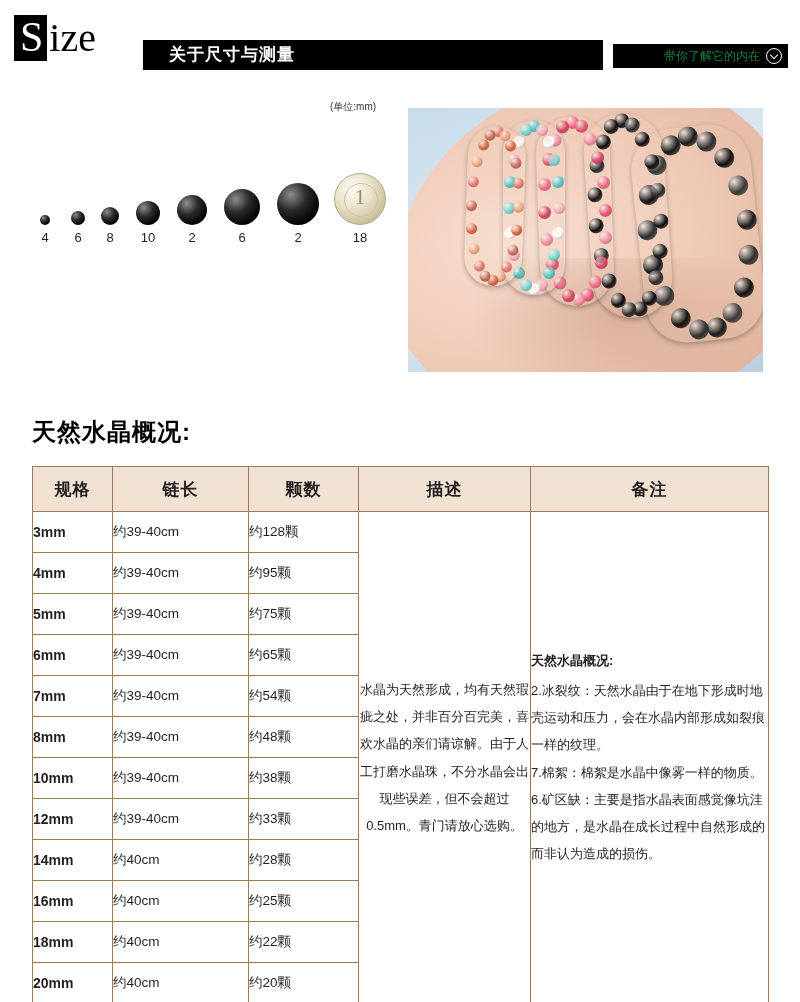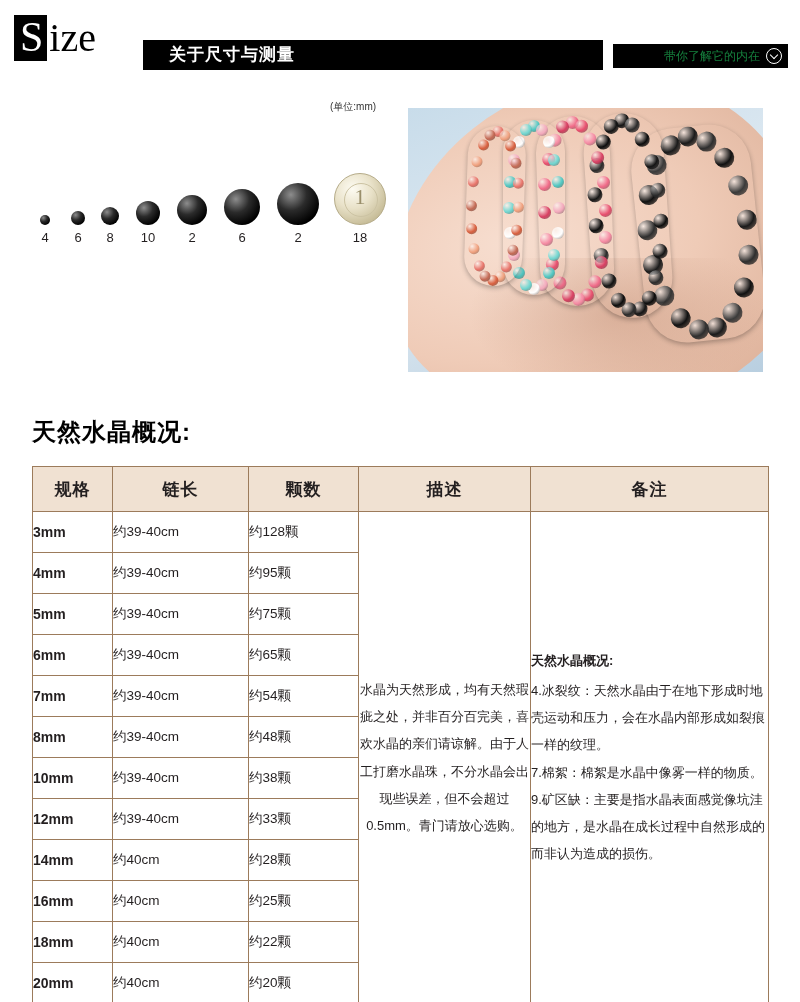--- a/index.html
+++ b/index.html
@@ -483,23 +483,23 @@
       </tr>
     </thead>
     <tbody id="spec-body">
         <tr>
           <td class="c-spec">3mm</td>
           <td class="c-len">约39-40cm</td>
           <td class="c-cnt">约128颗</td>
           <td class="c-desc" rowspan="12">水晶为天然形成，均有天然瑕疵之处，并非百分百完美，喜欢水晶的亲们请谅解。由于人工打磨水晶珠，不分水晶会出现些误差，但不会超过0.5mm。青门请放心选购。</td>
           <td class="c-note" rowspan="12">
             <span class="note-title">天然水晶概况:</span>
-            <div>4.冰裂纹：天然水晶由于在地下形成时地壳运动和压力，会在水晶内部形成如裂痕一样的纹理。</div>
+            <div>2.冰裂纹：天然水晶由于在地下形成时地壳运动和压力，会在水晶内部形成如裂痕一样的纹理。</div>
             <div>7.棉絮：棉絮是水晶中像雾一样的物质。</div>
-            <div>9.矿区缺：主要是指水晶表面感觉像坑洼的地方，是水晶在成长过程中自然形成的而非认为造成的损伤。</div>
+            <div>6.矿区缺：主要是指水晶表面感觉像坑洼的地方，是水晶在成长过程中自然形成的而非认为造成的损伤。</div>
           </td>
         </tr>
         <tr>
           <td class="c-spec">4mm</td>
           <td class="c-len">约39-40cm</td>
           <td class="c-cnt">约95颗</td>
         </tr>
         <tr>
           <td class="c-spec">5mm</td>
           <td class="c-len">约39-40cm</td>

